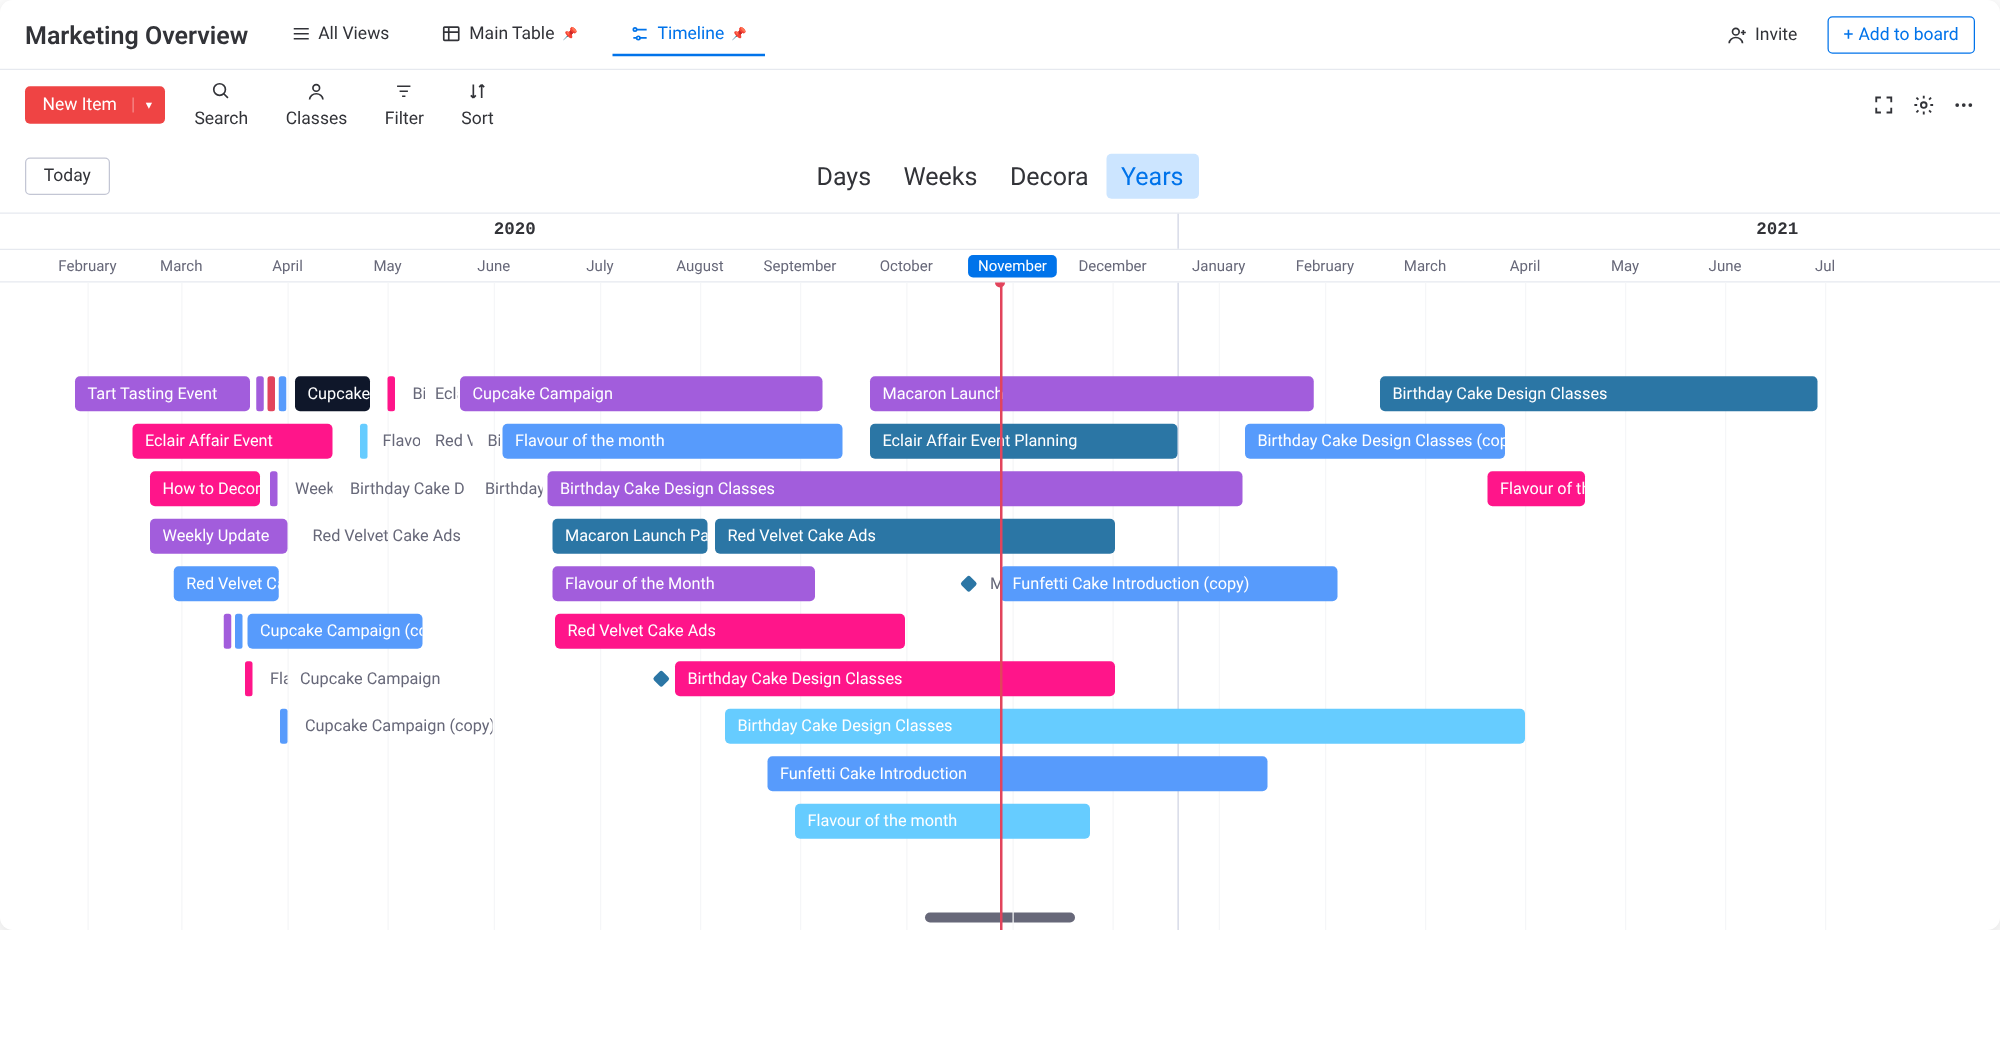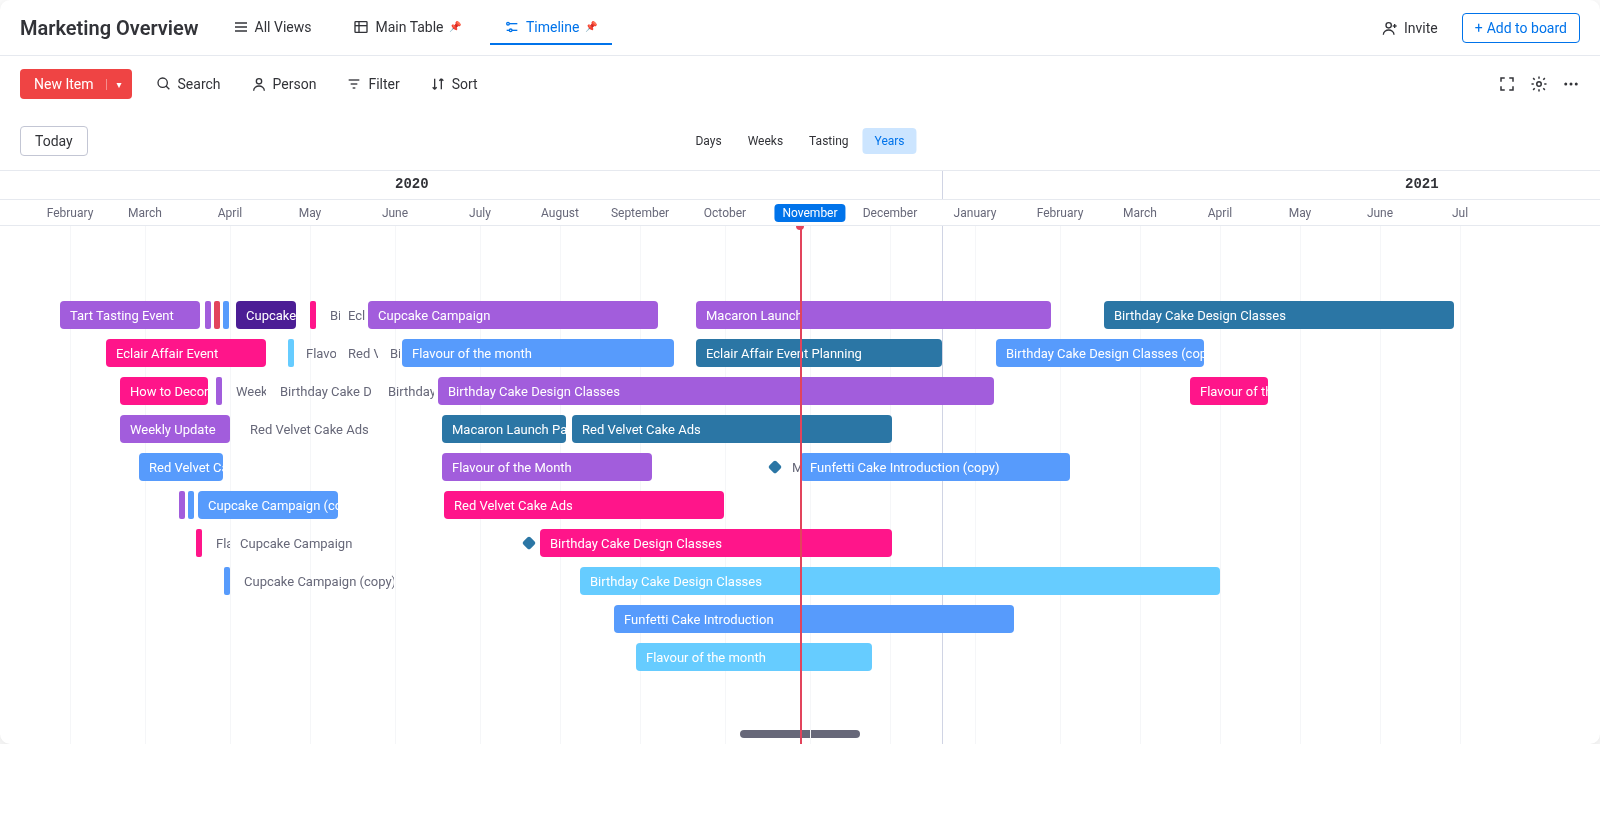--- a/index.html
+++ b/index.html
@@ -9,27 +9,27 @@
 .title { font-size: 20px; font-weight: 600; margin-right: 6px; }
 .view-tab { display: flex; align-items: center; gap: 6px; padding: 8px 14px; font-size: 14px; color: #323338; cursor: pointer; border-bottom: 2px solid transparent; }
 .view-tab.active { color: #0073ea; border-bottom-color: #0073ea; }
 .view-tab .pin { font-size: 10px; color: #676879; }
 .spacer { flex: 1; }
 .invite { display: flex; align-items: flex-end; gap: 6px; font-size: 14px; padding: 6px 10px; cursor: pointer; }
 .add-board { display: flex; align-items: center; gap: 4px; font-size: 14px; color: #0073ea; border: 1px solid #0073ea; border-radius: 4px; padding: 6px 12px; cursor: pointer; }
 .toolbar { display: flex; align-items: center; padding: 10px 20px; gap: 18px; height: 56px; }
 .new-item { background: #ef4444; color: #fff; border-radius: 4px; padding: 7px 10px 7px 14px; font-size: 14px; display: flex; align-items: center; gap: 12px; cursor: pointer; }
 .new-item .chev { border-left: 1px solid rgba(255,255,255,0.4); padding-left: 10px; font-size: 10px; }
-.tool { display: flex; align-items: center; gap: 6px; font-size: 14px; cursor: pointer; padding: 4px 6px; }
+.tool { display: flex; align-items: center; gap: 6px; font-size: 14px; cursor: pointer; padding: 4px 6px; flex-direction: column; }
 .tool-right { margin-left: auto; display: flex; gap: 14px; align-items: center; }
 .icon { display: inline-flex; align-items: center; justify-content: center; }
 .time-controls { display: flex; align-items: center; padding: 14px 20px; }
 .today { border: 1px solid #c3c6d4; border-radius: 4px; padding: 6px 14px; font-size: 14px; cursor: pointer; }
 .scale { display: flex; gap: 2px; margin: 0 auto; position: absolute; left: 50%; transform: translateX(-50%); }
-.scale-btn { padding: 6px 12px; font-size: 12px; cursor: pointer; border-radius: 4px; }
+.scale-btn { padding: 6px 12px; font-size: 20px; cursor: pointer; border-radius: 4px; }
 .scale-btn.active { background: #cce5ff; color: #0073ea; }
 .year-row { position: relative; height: 30px; border-top: 1px solid #e6e9ef; border-bottom: 1px solid #e6e9ef; font-size: 14px; font-weight: 600; }
 .year-lbl { position: absolute; top: 5px; font-family: Liberation Mono, monospace; }
 .year-divider { position: absolute; top: 0; bottom: 0; width: 1px; background: #d0d4e4; }
 .month-row { position: relative; height: 26px; border-bottom: 1px solid #e6e9ef; font-size: 12px; color: #676879; }
 .month-lbl { position: absolute; top: 4px; transform: translateX(-50%); padding: 2px 8px; border-radius: 4px; }
 .month-lbl.current { background: #0073ea; color: #fff; }
 .timeline-body { position: relative; height: 520px; overflow: hidden; }
 .col-line { position: absolute; top: 0; bottom: 0; width: 1px; background: #f5f6f8; }
 .now-line { position: absolute; top: 0; bottom: 0; width: 1.5px; background: #e2445c; z-index: 5; }
@@ -113,21 +113,21 @@
     </span>
     <span>Search</span>
   </div>
   <div class="tool">
     <span class="icon">
       <svg width="16" height="16" viewBox="0 0 24 24" fill="none" stroke="#323338" stroke-width="2">
             <circle cx="12" cy="8" r="4"></circle>
             <path d="M4 22c0-4 4-7 8-7s8 3 8 7"></path>
           </svg>
     </span>
-    <span>Person</span>
+    <span>Classes</span>
   </div>
   <div class="tool">
     <span class="icon">
       <svg width="16" height="16" viewBox="0 0 24 24" fill="none" stroke="#323338" stroke-width="2">
             <line x1="4" y1="6" x2="20" y2="6"></line>
             <line x1="7" y1="12" x2="17" y2="12"></line>
             <line x1="10" y1="18" x2="14" y2="18"></line>
           </svg>
     </span>
     <span>Filter</span>
@@ -160,21 +160,21 @@
           </svg>
     </span>
   </div>
 </div>
 
 <div class="time-controls" style="position:relative;">
   <div class="today">Today</div>
   <div class="scale">
     <div class="scale-btn">Days</div>
     <div class="scale-btn">Weeks</div>
-    <div class="scale-btn">Tasting</div>
+    <div class="scale-btn">Decora</div>
     <div class="scale-btn active">Years</div>
   </div>
 </div>
 
 <div class="year-row">
   <div class="year-lbl" style="left:395px">2020</div>
   <div class="year-divider" style="left:942px"></div>
   <div class="year-lbl" style="left:1405px">2021</div>
 </div>
 
@@ -219,21 +219,21 @@
       <div class="col-line" style="left: 1300px;"></div>
       <div class="col-line" style="left: 1380px;"></div>
       <div class="col-line" style="left: 1460px;"></div>
       <div class="col-line" style="left: 942px; background: rgb(208, 212, 228);"></div>
       <div class="now-line" style="left: 800px;"></div>
       <div class="now-dot" style="left: 800px;"></div>
       <div class="bar" style="left: 60px; top: 75px; width: 140px; background: rgb(162, 93, 220);">Tart Tasting Event</div>
       <div class="chip" style="left: 205px; top: 75px; background: rgb(162, 93, 220);"></div>
       <div class="chip" style="left: 214px; top: 75px; background: rgb(226, 68, 92);"></div>
       <div class="chip" style="left: 223px; top: 75px; background: rgb(87, 155, 252);"></div>
-      <div class="bar" style="left: 236px; top: 75px; width: 60px; background: #4c1d95;">Cupcake</div>
+      <div class="bar" style="left: 236px; top: 75px; width: 60px; background: #0f172a;">Cupcake</div>
       <div class="chip" style="left: 310px; top: 75px; background: rgb(255, 21, 138);"></div>
       <div class="bar muted" style="left: 320px; top: 75px; width: 18px;">Bir</div>
       <div class="bar muted" style="left: 338px; top: 75px; width: 28px;">Eclai</div>
       <div class="bar" style="left: 368px; top: 75px; width: 290px; background: rgb(162, 93, 220);">Cupcake Campaign</div>
       <div class="bar" style="left: 696px; top: 75px; width: 355px; background: rgb(162, 93, 220);">Macaron Launch</div>
       <div class="bar" style="left: 1104px; top: 75px; width: 350px; background: rgb(43, 118, 165);">Birthday Cake Design Classes</div>
       <div class="bar" style="left: 106px; top: 113px; width: 160px; background: rgb(255, 21, 138);">Eclair Affair Event</div>
       <div class="chip" style="left: 288px; top: 113px; background: rgb(102, 204, 255);"></div>
       <div class="bar muted" style="left: 296px; top: 113px; width: 40px;">Flavou</div>
       <div class="bar muted" style="left: 338px; top: 113px; width: 40px;">Red Ve</div>

